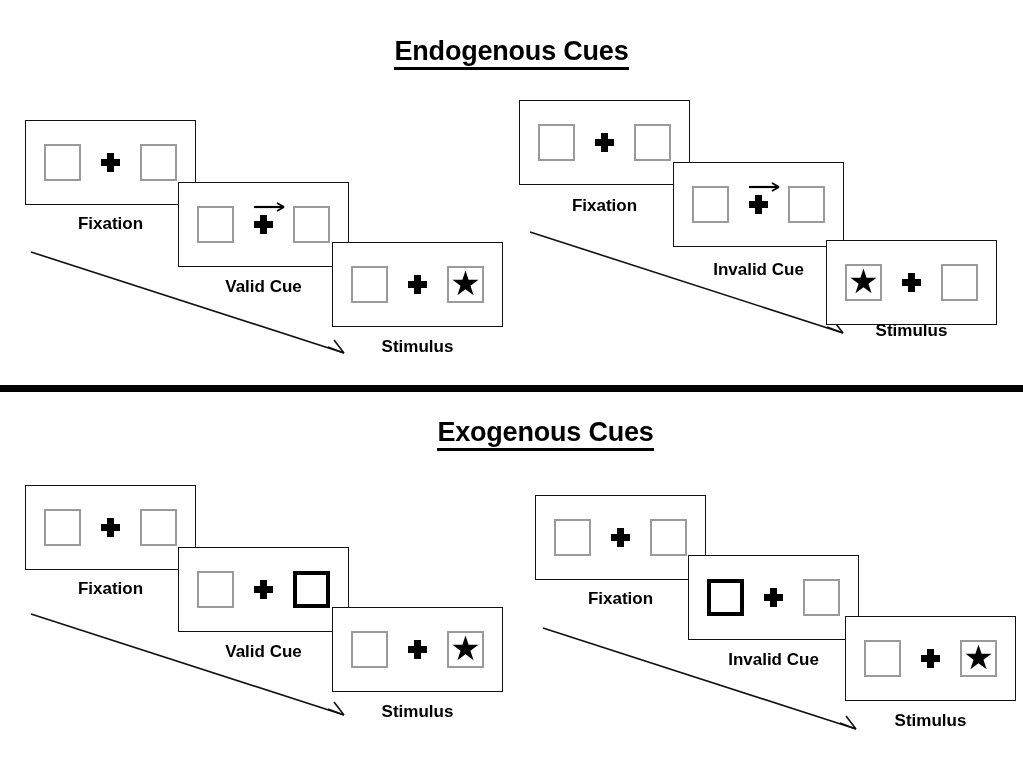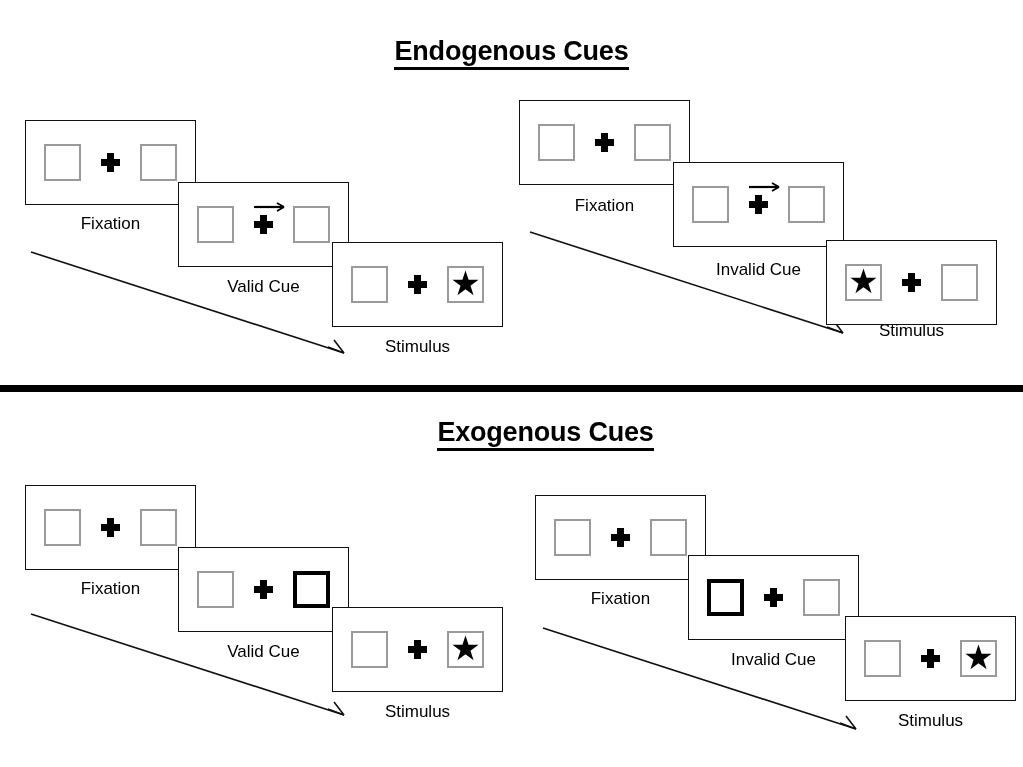--- a/index.html
+++ b/index.html
@@ -110,21 +110,21 @@
   .cue-arrow {
     position: absolute;
     width: 40px;
     height: 14px;
     pointer-events: none;
   }
 
   
   .caption {
     position: absolute;
-    font-weight: normal;
+    font-weight: bold;
     font-size: 17px;
     color: #000000;
     white-space: nowrap;
     text-align: center;
   }
 
   
   .timeline-arrow {
     position: absolute;
     overflow: visible;

